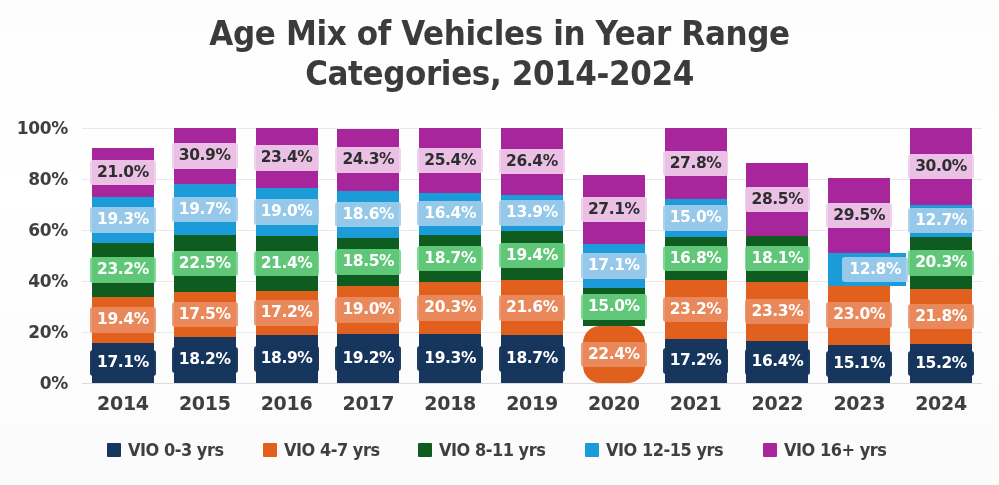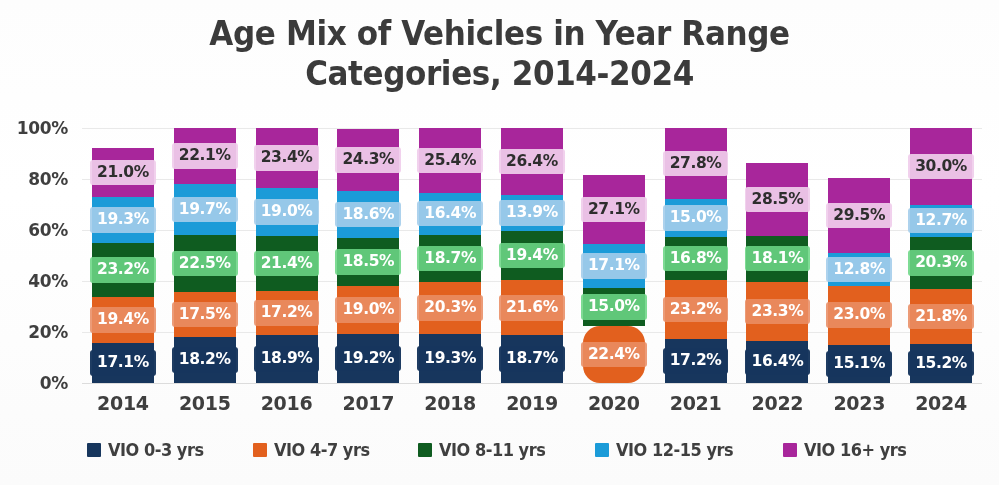--- a/index.html
+++ b/index.html
@@ -111,21 +111,21 @@
     font-size:19px;
     color:#3f3f3f;
     letter-spacing:-0.3px;
   }
 
   
   .legend{
     position:absolute;
     left:0;right:0;top:440px;
     display:flex;justify-content:center;align-items:center;
-    gap:44px;
+    gap:34px;
   }
   .legend-item{display:flex;align-items:center;gap:7px;}
   .legend-swatch{
     width:14px;height:14px;display:inline-block;border-radius:1px;
   }
   .legend-text{
     font-family:"DejaVu Sans","Liberation Sans",sans-serif;
     font-weight:bold;
     font-size:17px;
     color:#3f3f3f;
@@ -188,21 +188,21 @@
           <div class="seg s1" style="height: 17.5%; background: rgb(226, 96, 30);">
             <span class="seg-label">17.5%</span>
           </div>
           <div class="seg s2" style="height: 22.5%; background: rgb(15, 92, 32);">
             <span class="seg-label">22.5%</span>
           </div>
           <div class="seg s3" style="height: 19.7%; background: rgb(27, 155, 216);">
             <span class="seg-label">19.7%</span>
           </div>
           <div class="seg s4" style="height: 22.1%; background: rgb(168, 38, 155);">
-            <span class="seg-label">22.1%</span>
+            <span class="seg-label">30.9%</span>
           </div>
         </div>
         <div class="bar-col">
           <div class="seg s0" style="height: 18.9%; background: rgb(23, 54, 93); text-align: center;">
             <span class="seg-label">18.9%</span>
           </div>
           <div class="seg s1" style="height: 17.2%; background: rgb(226, 96, 30);">
             <span class="seg-label">17.2%</span>
           </div>
           <div class="seg s2" style="height: 21.4%; background: rgb(15, 92, 32);">
@@ -311,21 +311,21 @@
             <span class="seg-label">28.5%</span>
           </div>
         </div>
         <div class="bar-col">
           <div class="seg s0" style="height: 15.1%; background: rgb(23, 54, 93);">
             <span class="seg-label">15.1%</span>
           </div>
           <div class="seg s1" style="height: 23%; background: rgb(226, 96, 30);">
             <span class="seg-label">23.0%</span>
           </div>
-          <div class="seg s3" style="height: 12.8%; background: rgb(27, 155, 216);">
+          <div class="seg s3" style="height: 12.8%; background: rgb(27, 155, 216); padding-left: 16px;">
             <span class="seg-label">12.8%</span>
           </div>
           <div class="seg s4" style="height: 29.5%; background: rgb(168, 38, 155);">
             <span class="seg-label">29.5%</span>
           </div>
         </div>
         <div class="bar-col">
           <div class="seg s0" style="height: 15.2%; background: rgb(23, 54, 93);">
             <span class="seg-label">15.2%</span>
           </div>

